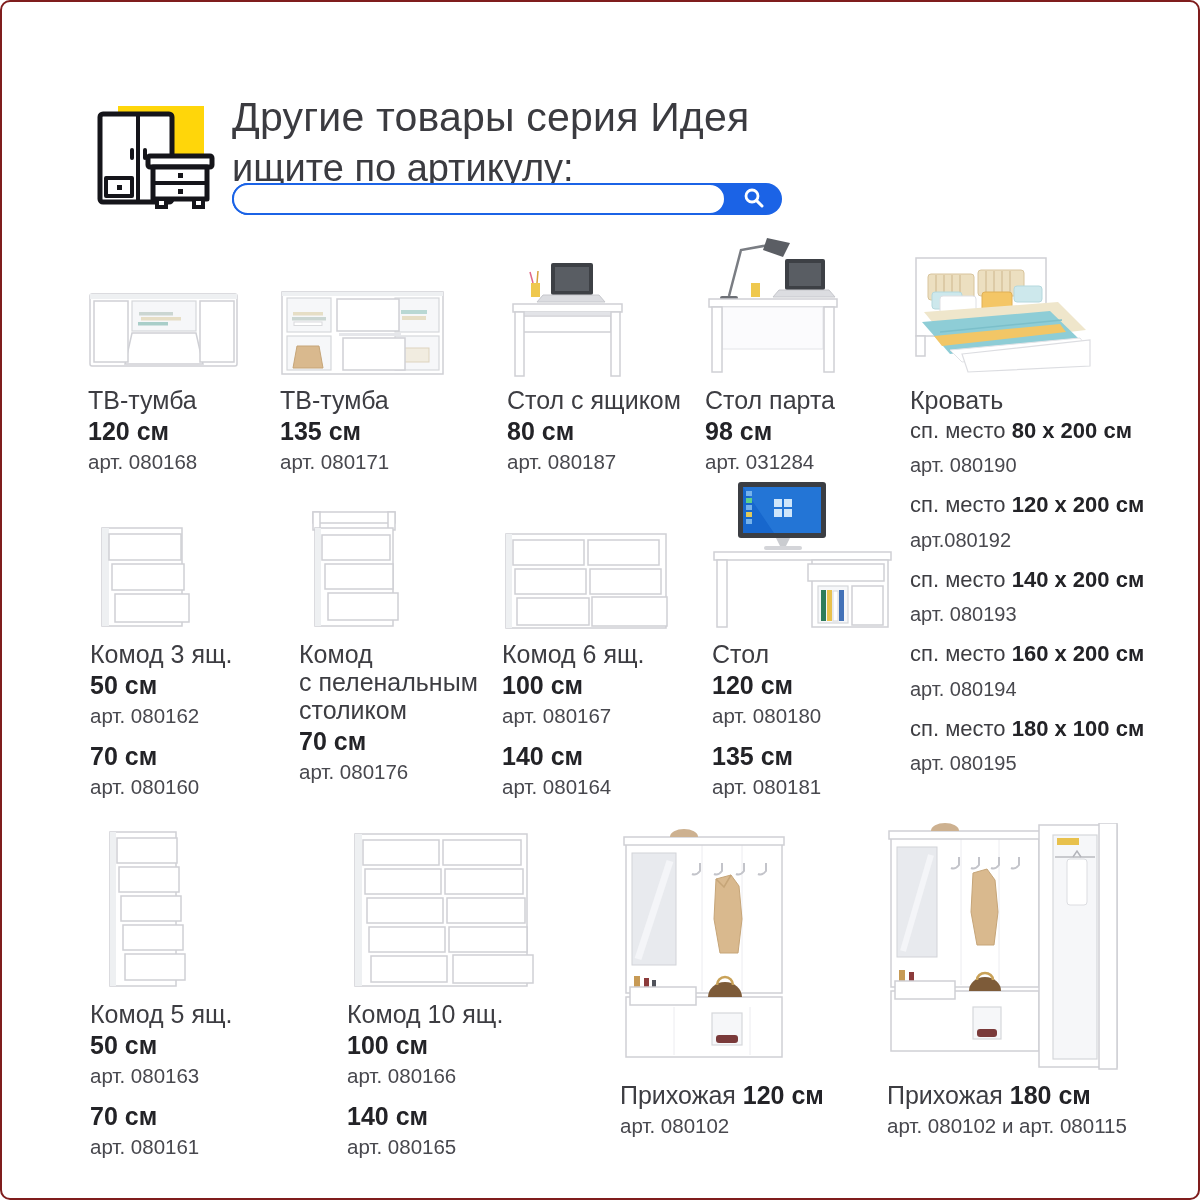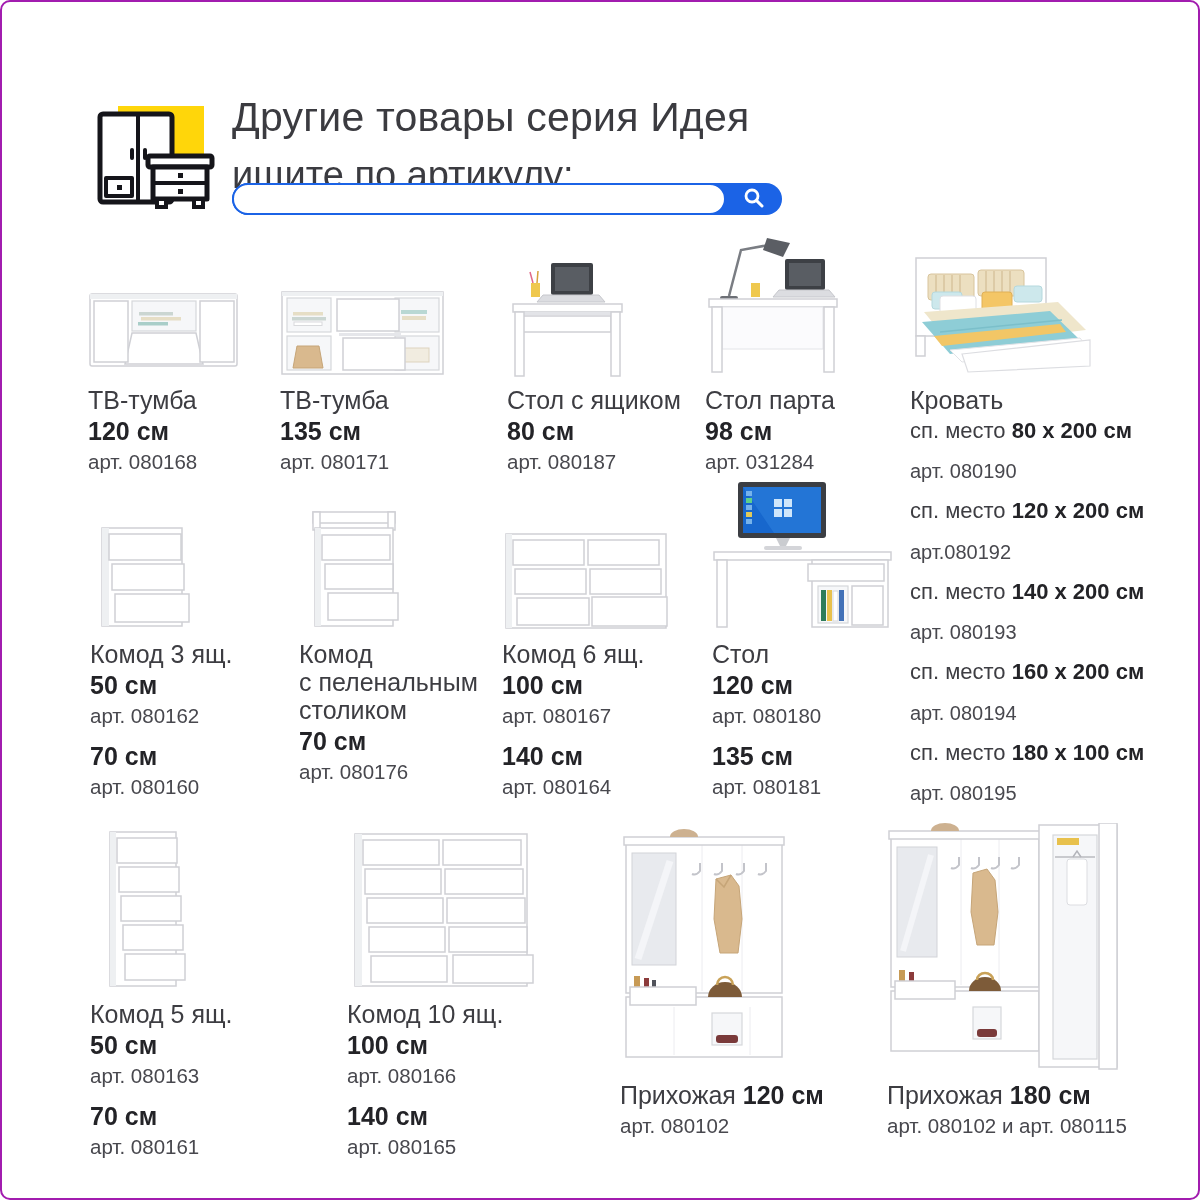--- a/index.html
+++ b/index.html
@@ -1,23 +1,23 @@
 <!DOCTYPE html>
 <html><head>
 <meta charset="utf-8">
 <style>
   html,body{margin:0;padding:0;background:#fff;}
   .page{position:relative;width:1200px;height:1200px;background:#fff;
-    border:2px solid #a21caf;border-radius:10px;box-sizing:border-box;
+    border:2px solid #7f1d1d;border-radius:10px;box-sizing:border-box;
     font-family:"Liberation Sans", sans-serif;color:#3c3c41;overflow:hidden;}
 
   
   .hdr-icon{position:absolute;left:94px;top:98px;}
   .title{position:absolute;left:230px;top:92px;font-size:41px;color:#3b3b40;letter-spacing:.2px;}
-  .subtitle{position:absolute;left:230px;top:152px;font-size:38px;color:#3b3b40;}
+  .subtitle{position:absolute;left:230px;top:145px;font-size:38px;color:#3b3b40;}
   .searchbar{position:absolute;left:230px;top:181px;width:550px;height:32px;
     background:#1b63e6;border-radius:16px;}
   .search-input{position:absolute;left:0;top:0;width:494px;height:32px;box-sizing:border-box;
     border:2px solid #1b63e6;border-radius:16px;background:#fff;outline:none;
     font-size:16px;padding:0 14px;font-family:"Liberation Sans",sans-serif;color:#333;}
   .search-btn{position:absolute;right:0;top:0;width:56px;height:32px;background:transparent;
     border:none;cursor:pointer;display:flex;align-items:center;justify-content:center;padding:0;}
 
   
   .card{position:absolute;}
@@ -25,21 +25,21 @@
   .name{font-size:25px;color:#3d3d42;line-height:1.12;margin:8px 0 4px;}
   .bsize{font-size:25px;font-weight:bold;color:#232327;margin:0 0 4px;line-height:1.1;}
   .art{font-size:20.5px;color:#48484e;line-height:1.15;}
   .grp2{margin-top:16px;}
   .inline-name{font-size:25px;color:#3d3d42;margin:8px 0 4px;}
   .inline-name b{color:#232327;}
   
   .bvar{margin-top:15px;}
   .bline{font-size:22px;color:#3d3d42;line-height:1.2;}
   .bline b{color:#232327;}
-  .bart{font-size:20px;color:#48484e;line-height:1.2;margin-top:15px;}
+  .bart{font-size:20px;color:#48484e;line-height:1.2;margin-top:9px;}
 
   
   svg .o{fill:#fff;stroke:#cfd0d5;stroke-width:1.5;}
   svg .op{fill:#f6f7f9;stroke:#d6d7db;stroke-width:1.2;}
   svg .dk{fill:#3d4045;}
   svg .tan{fill:#d9b98e;stroke:#c6a578;stroke-width:1;}
   svg .sh{fill:#eef0f2;}
 </style>
 </head>
 <body>

